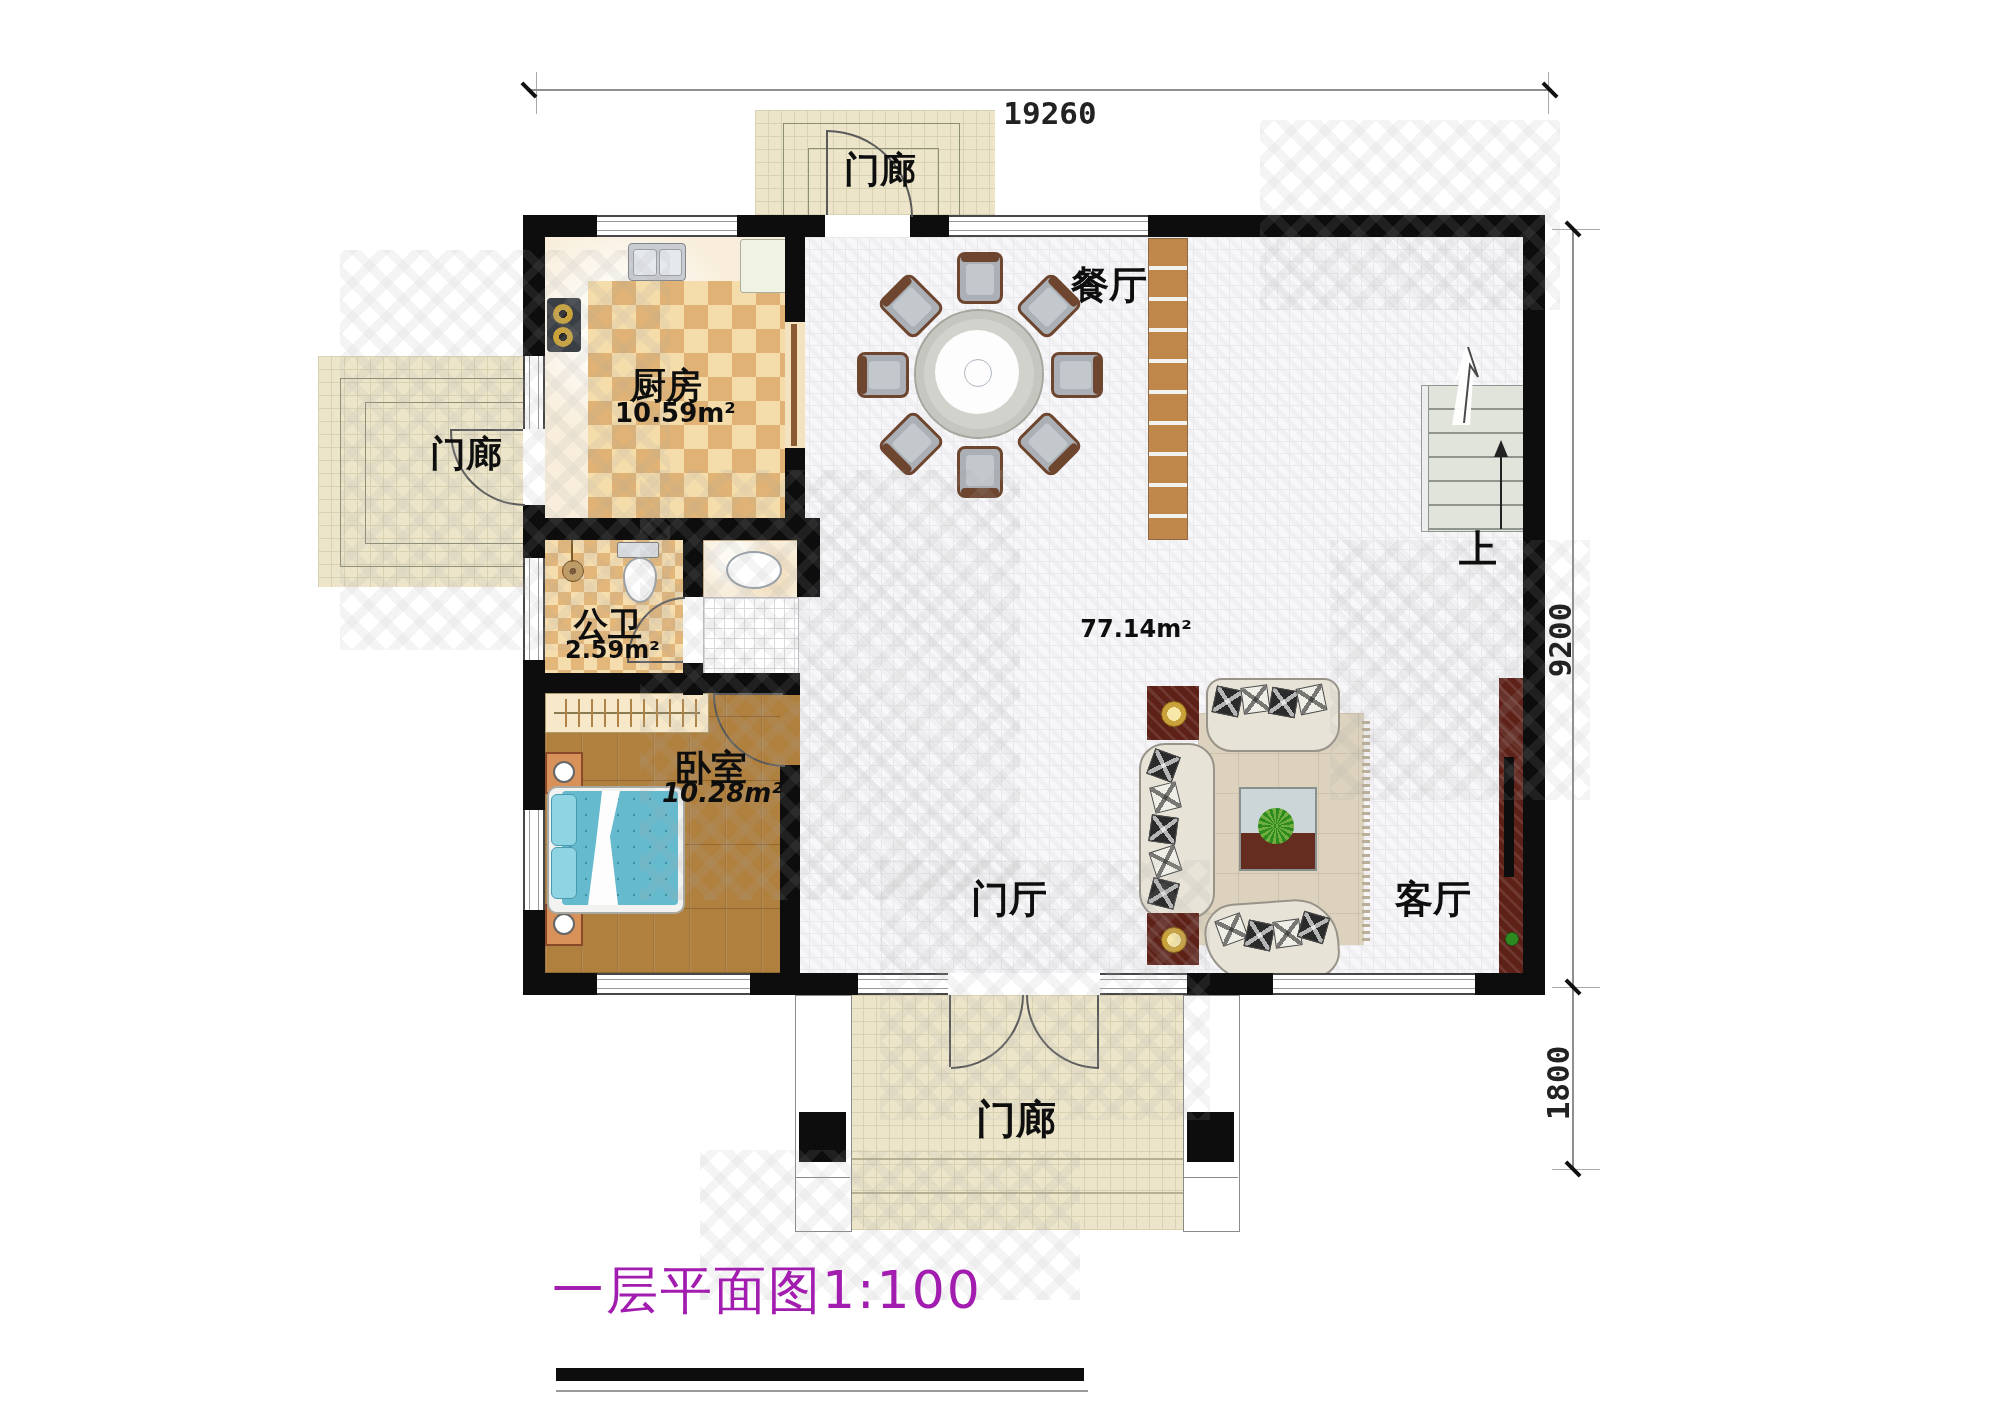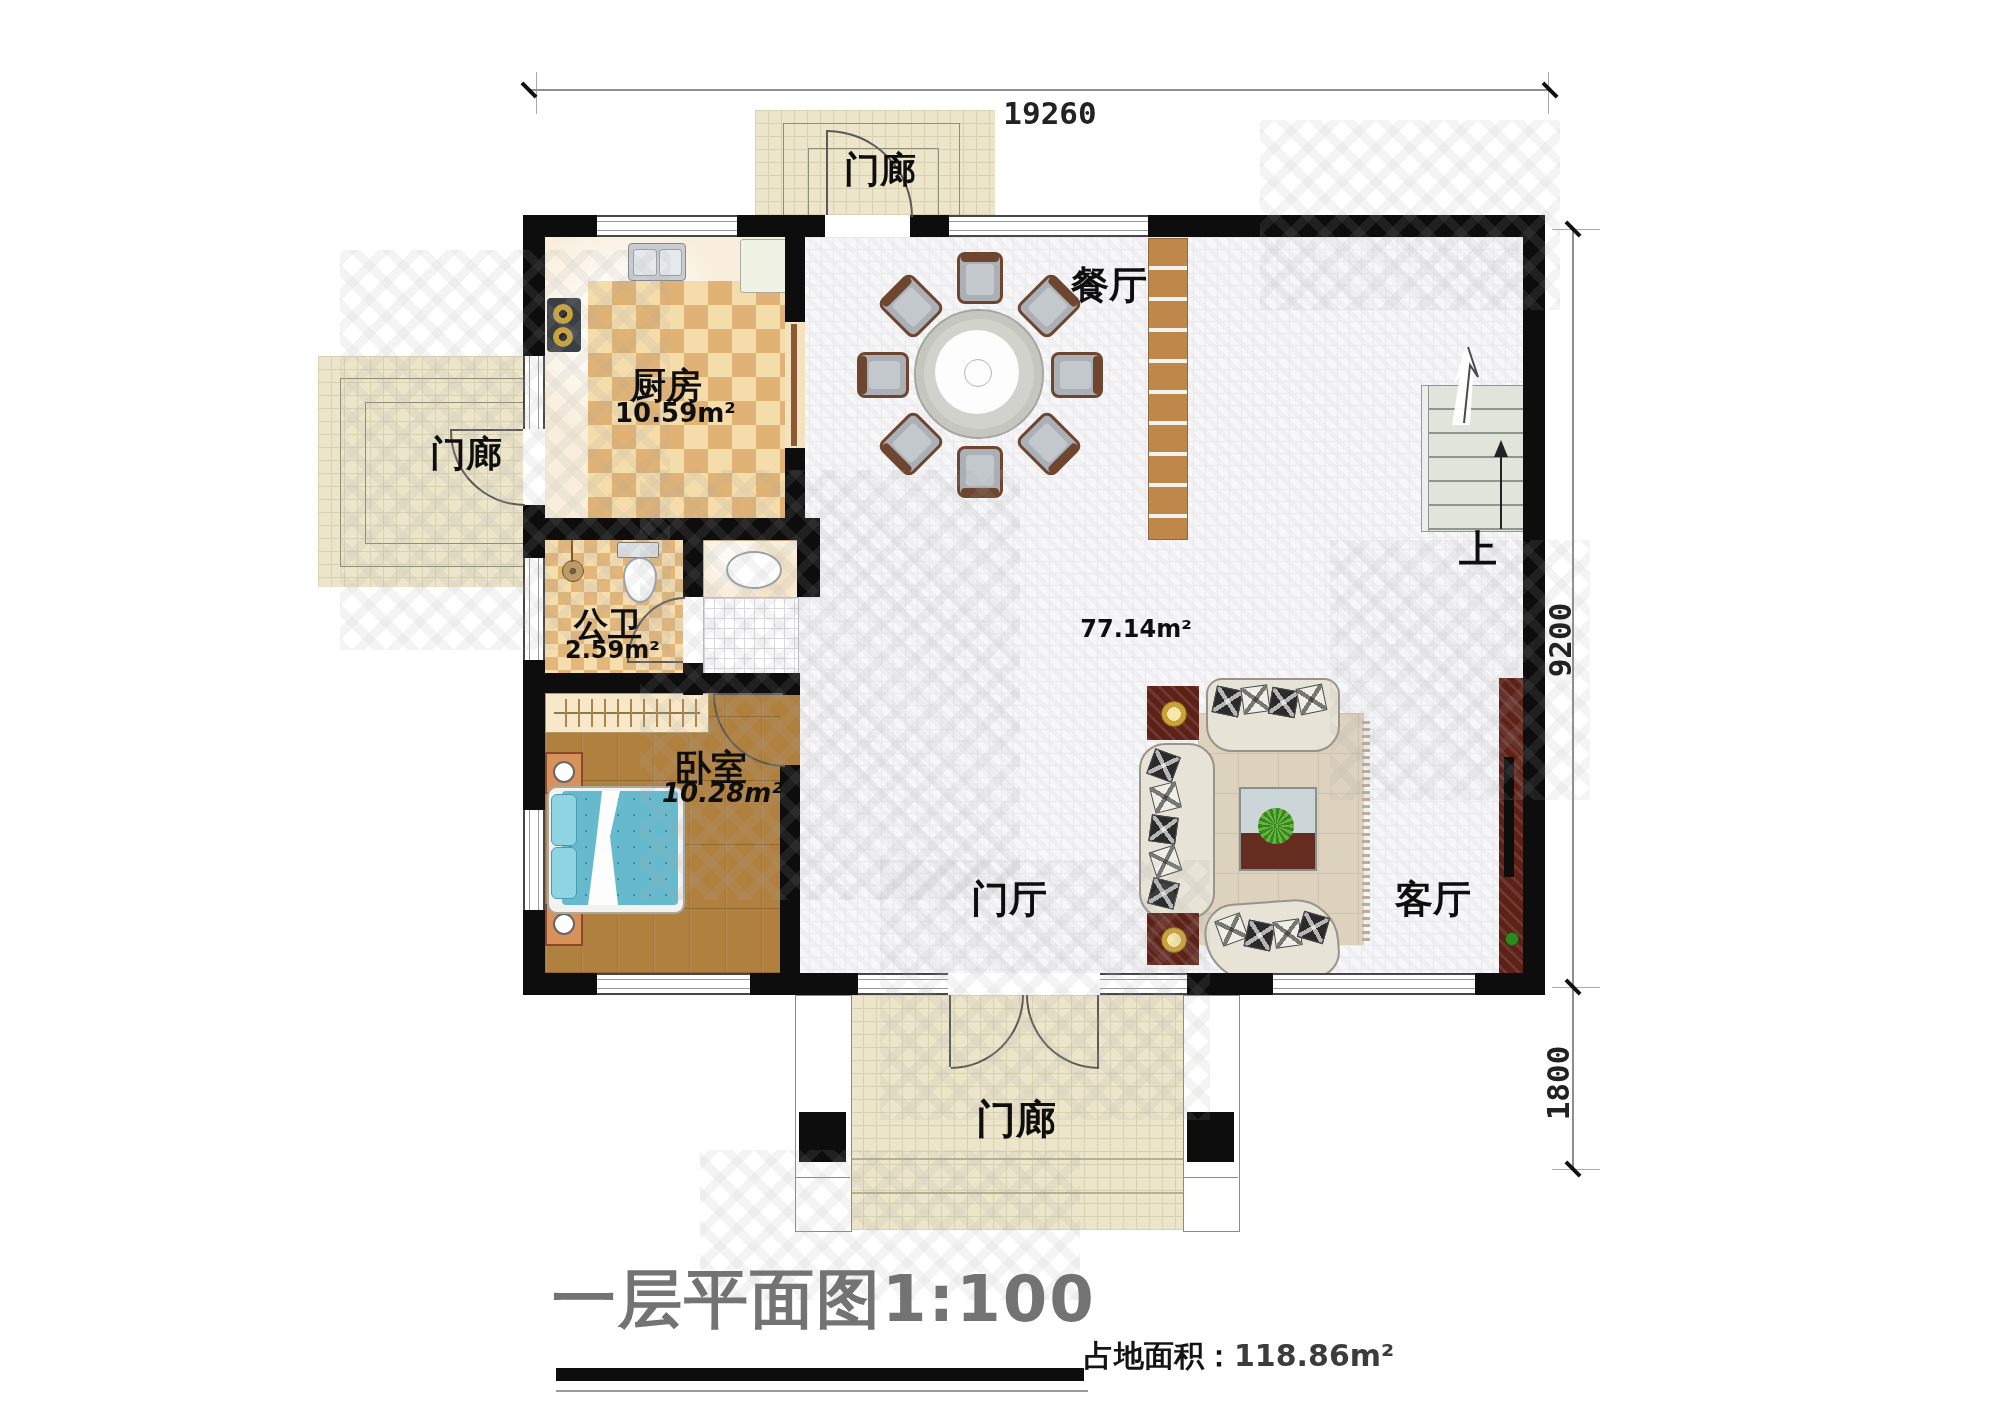--- a/index.html
+++ b/index.html
@@ -47,21 +47,21 @@
   .lbl{position:absolute;color:#0e0e0e;font-weight:700;text-align:center;white-space:nowrap;z-index:8;}
   .dim-line{position:absolute;background:#8f8f8f;z-index:8;}
   .tick{position:absolute;width:20px;height:4px;background:#111;transform:rotate(45deg);z-index:8;}
   .dim-text{position:absolute;color:#222;font-family:"DejaVu Sans Mono","Liberation Mono",monospace;
             font-weight:600;font-size:31px;text-align:center;z-index:8;white-space:nowrap;}
   .ext{position:absolute;background:#aaa;z-index:7;}
   
   .wm{position:absolute;opacity:.33;pointer-events:none;z-index:7;
     background:repeating-linear-gradient(45deg,rgba(168,168,168,.38) 0 9px,transparent 9px 24px),
                repeating-linear-gradient(-45deg,rgba(168,168,168,.38) 0 9px,transparent 9px 24px);}
-  .title-text{position:absolute;color:#737373;font-weight:700;font-size:64px;white-space:nowrap;z-index:8;letter-spacing:2px;}
+  .title-text{position:absolute;color:#a21caf;font-weight:400;font-size:52px;white-space:nowrap;z-index:8;letter-spacing:2px;}
   .stat-line{position:absolute;font-size:30px;font-weight:700;color:#141414;z-index:8;white-space:nowrap;}
   .stat-line .val{color:#3c3c3c;margin-right:34px;}
 </style>
 </head>
 <body>
 
 <div id="stage">
 
   <div class="abs floor-hall" style="left:545px;top:237px;width:978px;height:736px;z-index:1;"></div>
   <div class="abs floor-marble" style="left:545px;top:237px;width:260px;height:303px;z-index:1;"></div>
@@ -250,23 +250,20 @@
   <div class="ext" style="left:1552px;top:229px;width:48px;height:1px;"></div>
   <div class="ext" style="left:1552px;top:987px;width:48px;height:1px;"></div>
   <div class="ext" style="left:1552px;top:1169px;width:48px;height:1px;"></div>
   <div class="dim-text" style="left:1505px;top:623px;width:110px;height:34px;line-height:34px;transform:rotate(-90deg);">9200</div>
   <div class="dim-text" style="left:1503px;top:1066px;width:110px;height:34px;line-height:34px;transform:rotate(-90deg);">1800</div>
 
   <div class="title-text" style="left:552px;top:1256px;">一层平面图1:100</div>
   <div class="abs" style="left:556px;top:1368px;width:528px;height:13px;background:#0d0d0d;z-index:8;"></div>
   <div class="abs" style="left:556px;top:1390px;width:532px;height:2px;background:#9a9a9a;z-index:8;"></div>
 
-  <div class="stat-line" style="left:1084px;top:1336px;">
-    <span>占地面积：</span><span class="val">118.86m²</span>
-  </div>
 
   <div class="wm" style="left:340px;top:250px;width:330px;height:400px;"></div>
   <div class="wm" style="left:640px;top:470px;width:380px;height:430px;"></div>
   <div class="wm" style="left:1260px;top:120px;width:300px;height:190px;"></div>
   <div class="wm" style="left:880px;top:860px;width:330px;height:260px;"></div>
   <div class="wm" style="left:700px;top:1150px;width:380px;height:150px;"></div>
   <div class="wm" style="left:1330px;top:540px;width:260px;height:260px;"></div>
 
 </div>
 

